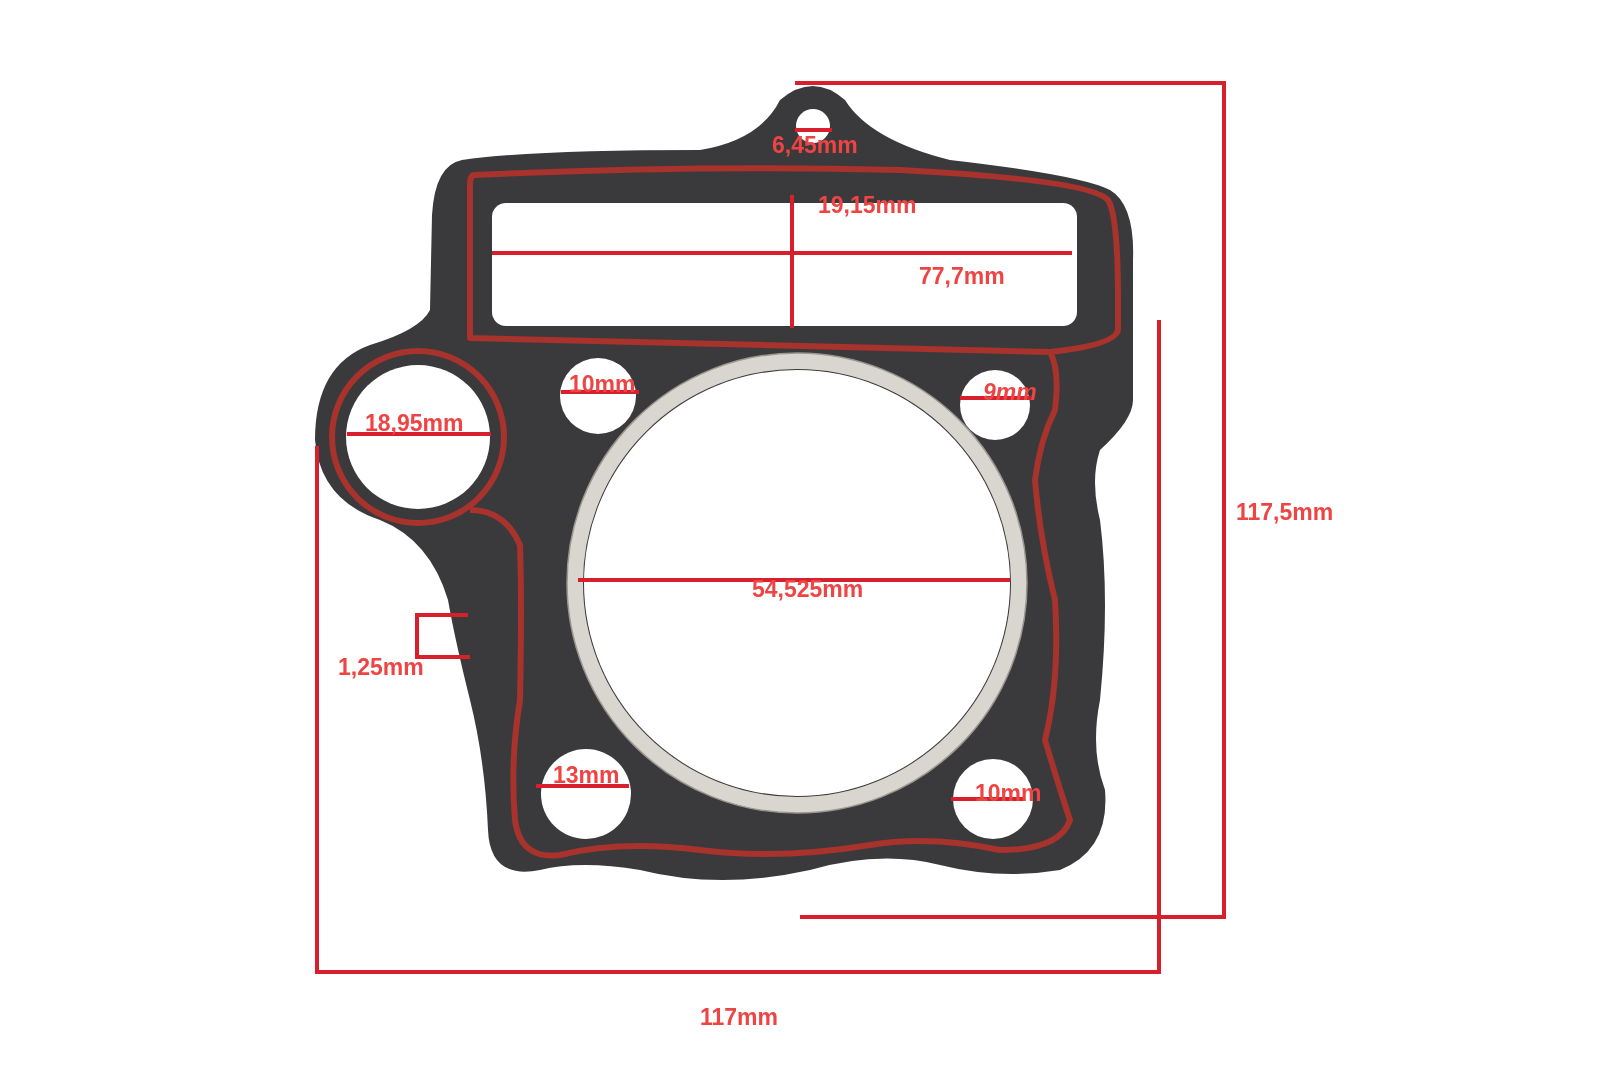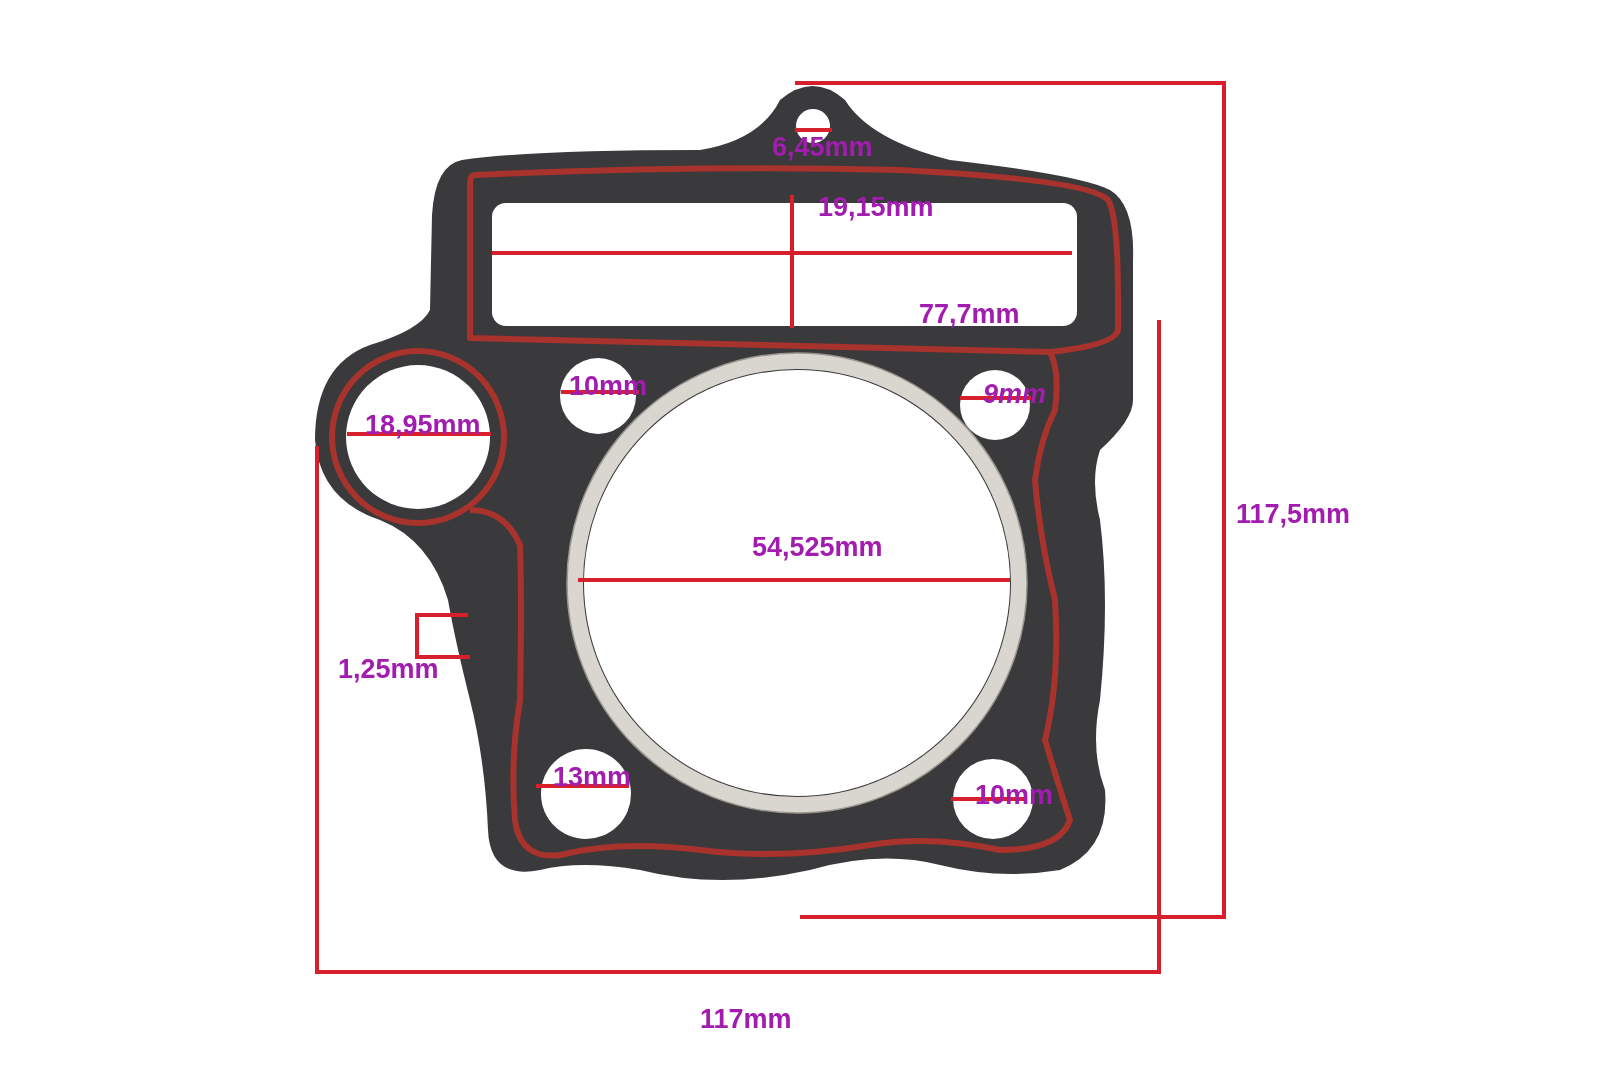--- a/index.html
+++ b/index.html
@@ -1,19 +1,19 @@
 <!DOCTYPE html>
 <html><head>
 <meta charset="utf-8">
 <style>
   html, body { margin: 0; padding: 0; background: #ffffff; }
   body { width: 1600px; height: 1067px; position: relative; overflow: hidden;
          font-family: "Liberation Sans", sans-serif; }
   #stage { position: absolute; left: 0; top: 0; width: 1600px; height: 1067px; }
-  .dim-label { position: absolute; color: #a21caf; font-weight: bold; font-size: 27px;
+  .dim-label { position: absolute; color: #ef4444; font-weight: bold; font-size: 23px;
                font-family: "Liberation Sans", sans-serif; white-space: nowrap; line-height: 1; }
 </style>
 </head>
 <body>
 
 <div id="stage">
   <svg width="1600" height="1067" viewBox="0 0 1600 1067" xmlns="http://www.w3.org/2000/svg">
     <defs>
       <mask id="holes">
         <rect x="0" y="0" width="1600" height="1067" fill="white"></rect>
@@ -95,23 +95,23 @@
       <polyline points="468,615 417,615 417,657 470,657"></polyline>
 
       <polyline points="795,83 1224,83 1224,917 800,917"></polyline>
 
       <polyline points="317,446 317,972 1159,972 1159,320"></polyline>
     </g>
   </svg>
 
   <div class="dim-label" style="left:772px; top:134px;">6,45mm</div>
   <div class="dim-label" style="left:818px; top:194px;">19,15mm</div>
-  <div class="dim-label" style="left:919px; top:265px;margin-top:36px;">77,7mm</div>
+  <div class="dim-label" style="left:919px; top:265px;">77,7mm</div>
   <div class="dim-label" style="left:365px; top:412px;">18,95mm</div>
   <div class="dim-label" style="left:569px; top:373px;">10mm</div>
   <div class="dim-label" style="left:983px; top:381px;font-style:italic;">9mm</div>
-  <div class="dim-label" style="left:752px; top:534px;">54,525mm</div>
+  <div class="dim-label" style="left:752px; top:578px;">54,525mm</div>
   <div class="dim-label" style="left:338px; top:656px;">1,25mm</div>
   <div class="dim-label" style="left:553px; top:764px;">13mm</div>
   <div class="dim-label" style="left:975px; top:782px;">10mm</div>
   <div class="dim-label" style="left:1236px; top:501px;">117,5mm</div>
   <div class="dim-label" style="left:700px; top:1006px;">117mm</div>
 </div>
 
 </body></html>

